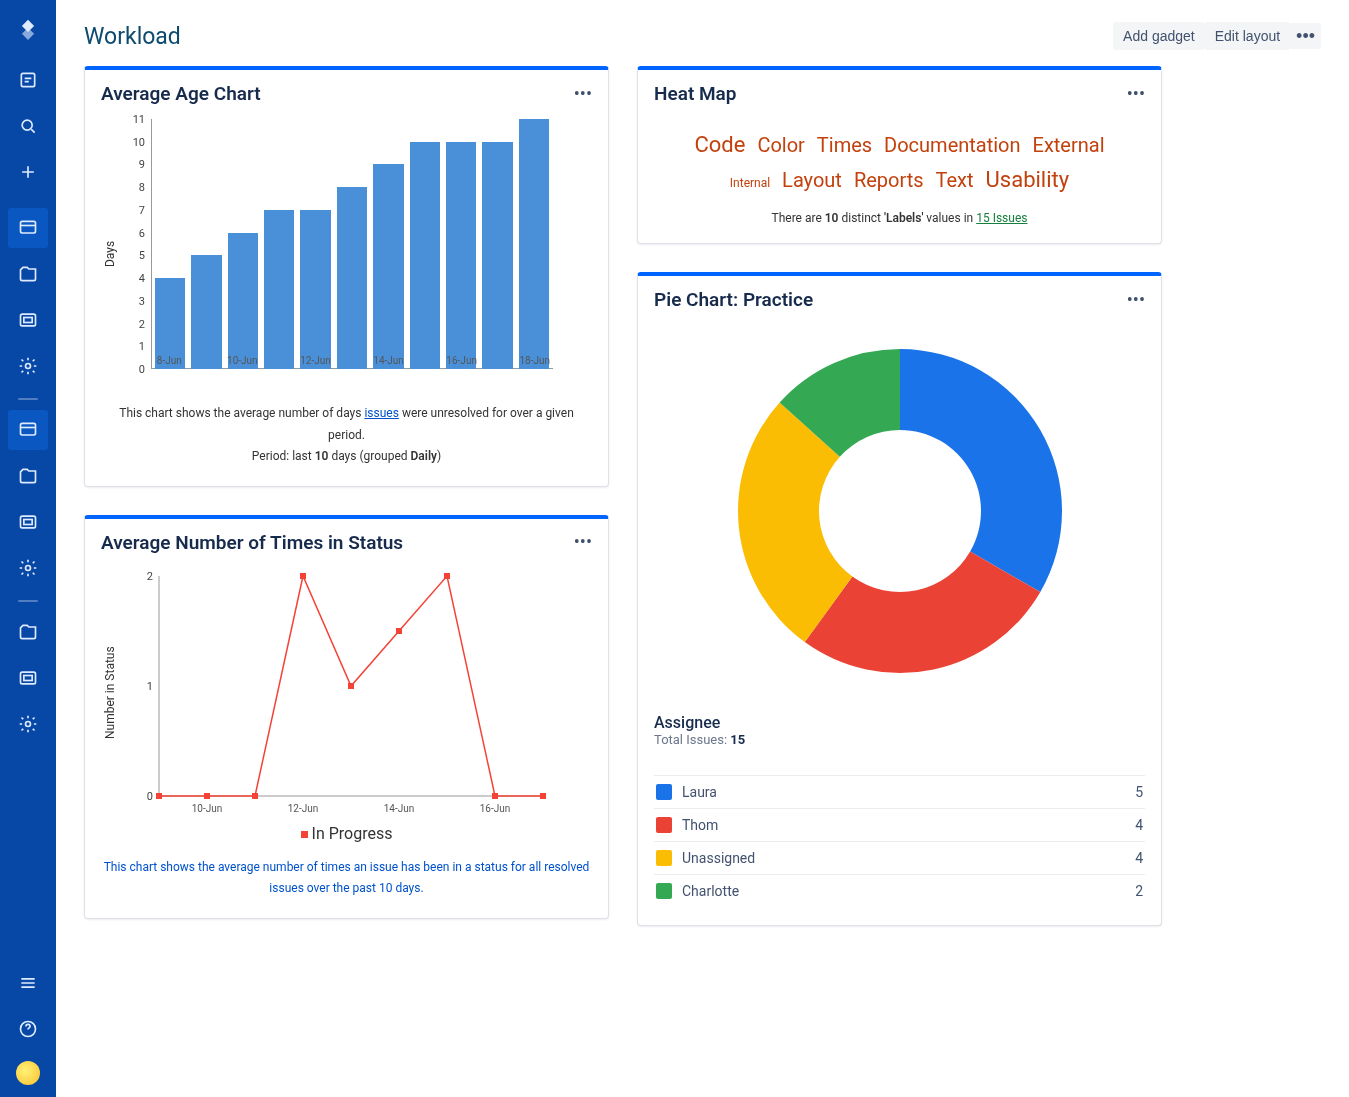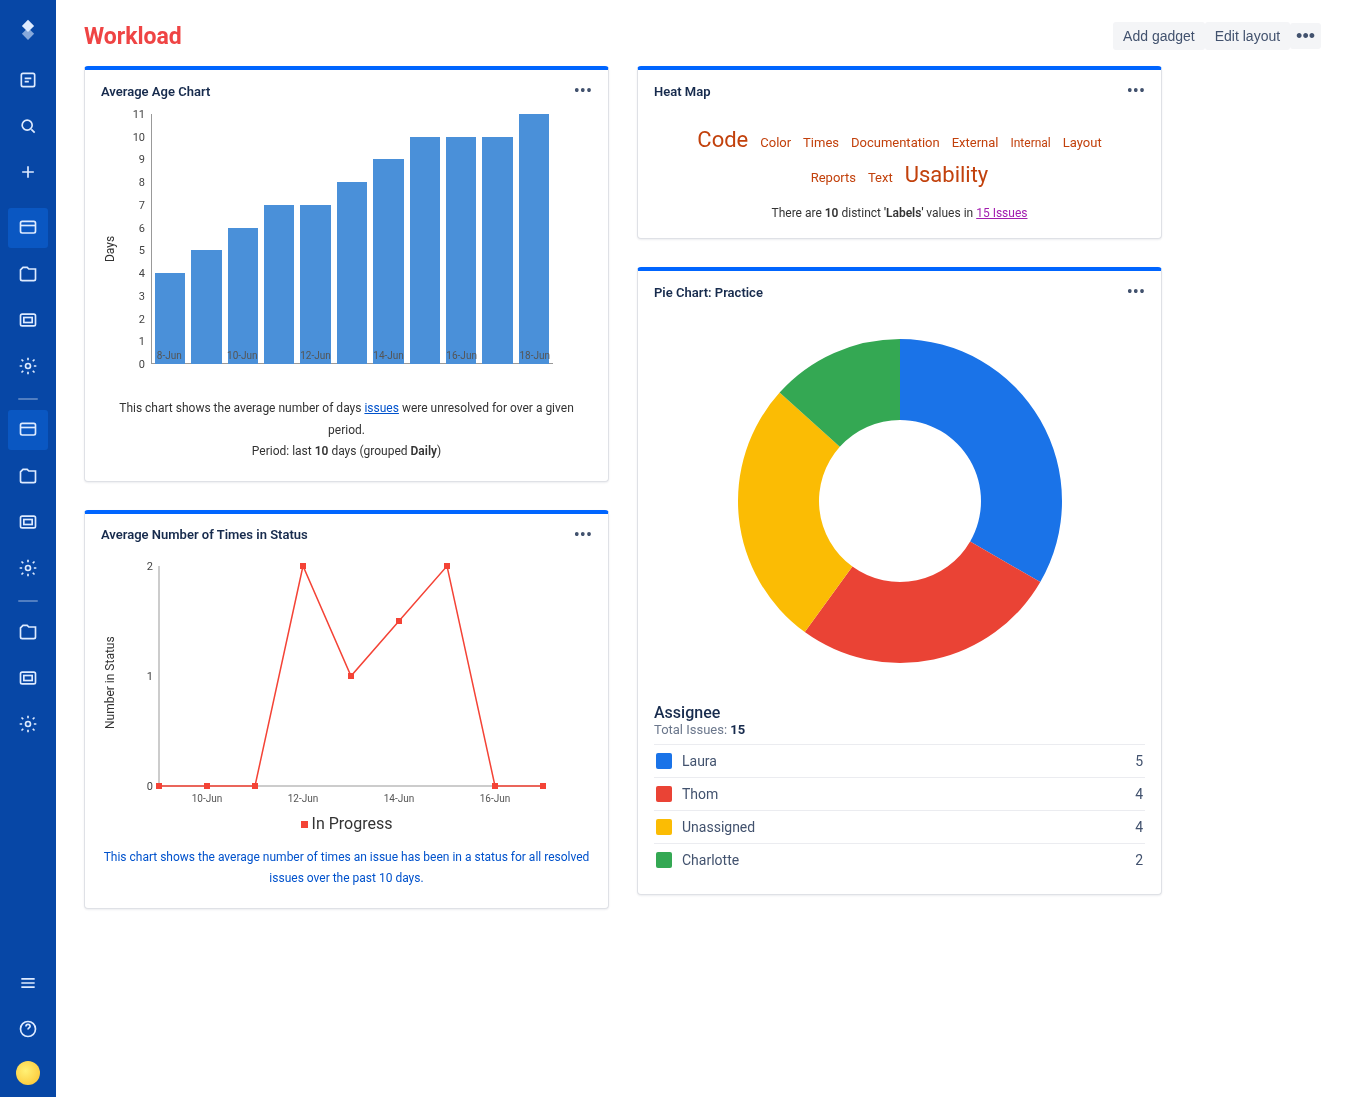--- a/index.html
+++ b/index.html
@@ -31,21 +31,21 @@
 .side-logo { width: 28px; height: 28px; margin-bottom: 14px; }
 .side-avatar {
   width: 24px; height: 24px; border-radius: 50%;
   background: radial-gradient(circle at 40% 40%, #fff176, #fbc02d);
   margin-top: 6px;
   margin-bottom: 12px;
 }
 
 .main { flex: 1; padding: 22px 28px; }
 .header { display: flex; align-items: center; justify-content: space-between; margin-bottom: 16px; }
-.page-title { font-size: 23px; font-weight: 700; color: #ef4444; }
+.page-title { font-size: 23px; font-weight: 400; color: #0c4a6e; }
 .header-actions { display: flex; gap: 0; align-items: center; }
 .btn {
   background: #f4f5f7; border: none; padding: 6px 10px; border-radius: 3px;
   color: #42526e; font-size: 14px; cursor: pointer;
 }
 .btn.icon { padding: 4px 6px; font-size: 18px; line-height: 1; }
 
 .grid {
   display: grid;
   grid-template-columns: 525px 525px;
@@ -56,21 +56,21 @@
   border: 1px solid #dfe1e6;
   border-top: 4px solid #0065ff;
   border-radius: 4px;
   background: #fff;
   box-shadow: 0 1px 2px rgba(9,30,66,0.08);
 }
 .gadget-head {
   display: flex; justify-content: space-between; align-items: center;
   padding: 12px 16px 6px;
 }
-.gadget-title { font-size: 13px; font-weight: 600; color: #172b4d; }
+.gadget-title { font-size: 19px; font-weight: 600; color: #172b4d; }
 .gadget-more { color: #42526e; font-size: 18px; cursor: pointer; line-height: 1; }
 .gadget-body { padding: 8px 16px 18px; }
 
 
 .chart-wrap { display: flex; }
 .ylabel { writing-mode: vertical-rl; transform: rotate(180deg); font-size: 12px; color: #333; text-align: center; padding-right: 2px; }
 .bar-chart { position: relative; width: 430px; height: 270px; margin-left: 6px; }
 .bar-grid { position: absolute; left: 28px; right: 0; top: 0; bottom: 20px; border-left: 1px solid #999; border-bottom: 1px solid #999; }
 .bar-yticks { position: absolute; left: 0; top: 0; bottom: 20px; width: 26px; }
 .bar-ytick { position: absolute; right: 4px; font-size: 11px; color: #444; transform: translateY(50%); }
@@ -84,30 +84,30 @@
 
 
 .line-chart { position: relative; width: 430px; height: 250px; margin-left: 6px; }
 .line-legend { text-align: center; font-size: 16px; color: #333; margin-top: 6px; }
 .line-legend .sq { display:inline-block; width:7px; height:7px; background:#f44336; margin-right:4px; vertical-align: middle; }
 
 
 .cloud { text-align: center; padding: 8px 26px 6px; line-height: 1.6; }
 .cloud span { color: #c2410c; margin: 0 4px; white-space: nowrap; cursor: pointer; }
 .cloud .xl { font-size: 22px; }
-.cloud .lg { font-size: 13px; }
+.cloud .lg { font-size: 20px; }
 .cloud .sm { font-size: 12px; }
 .cloud-caption { text-align: center; font-size: 12px; color: #333; margin-top: 8px; }
-.cloud-caption a { color: #a21caf; }
+.cloud-caption a { color: #15803d; }
 .cloud-caption .bold { font-weight: 600; }
 
 
 .donut-wrap { display: flex; justify-content: center; padding: 6px 0 16px; }
 .pie-legend-title { font-size: 16px; font-weight: 500; color: #172b4d; margin-top: 6px; }
-.pie-legend-sub { font-size: 13px; color: #6b778c; margin-bottom: 7px; }
+.pie-legend-sub { font-size: 13px; color: #6b778c; margin-bottom: 28px; }
 .pie-legend-sub b { color: #172b4d; }
 .pie-row { display: flex; align-items: center; justify-content: space-between; padding: 8px 2px; border-top: 1px solid #ebecf0; font-size: 14px; color: #42526e; }
 .pie-row .left { display:flex; align-items:center; gap:10px; }
 .swatch { width: 16px; height: 16px; border-radius: 2px; }
 </style>
 </head>
 <body>
 
 <div class="app">
   <nav class="sidebar">

